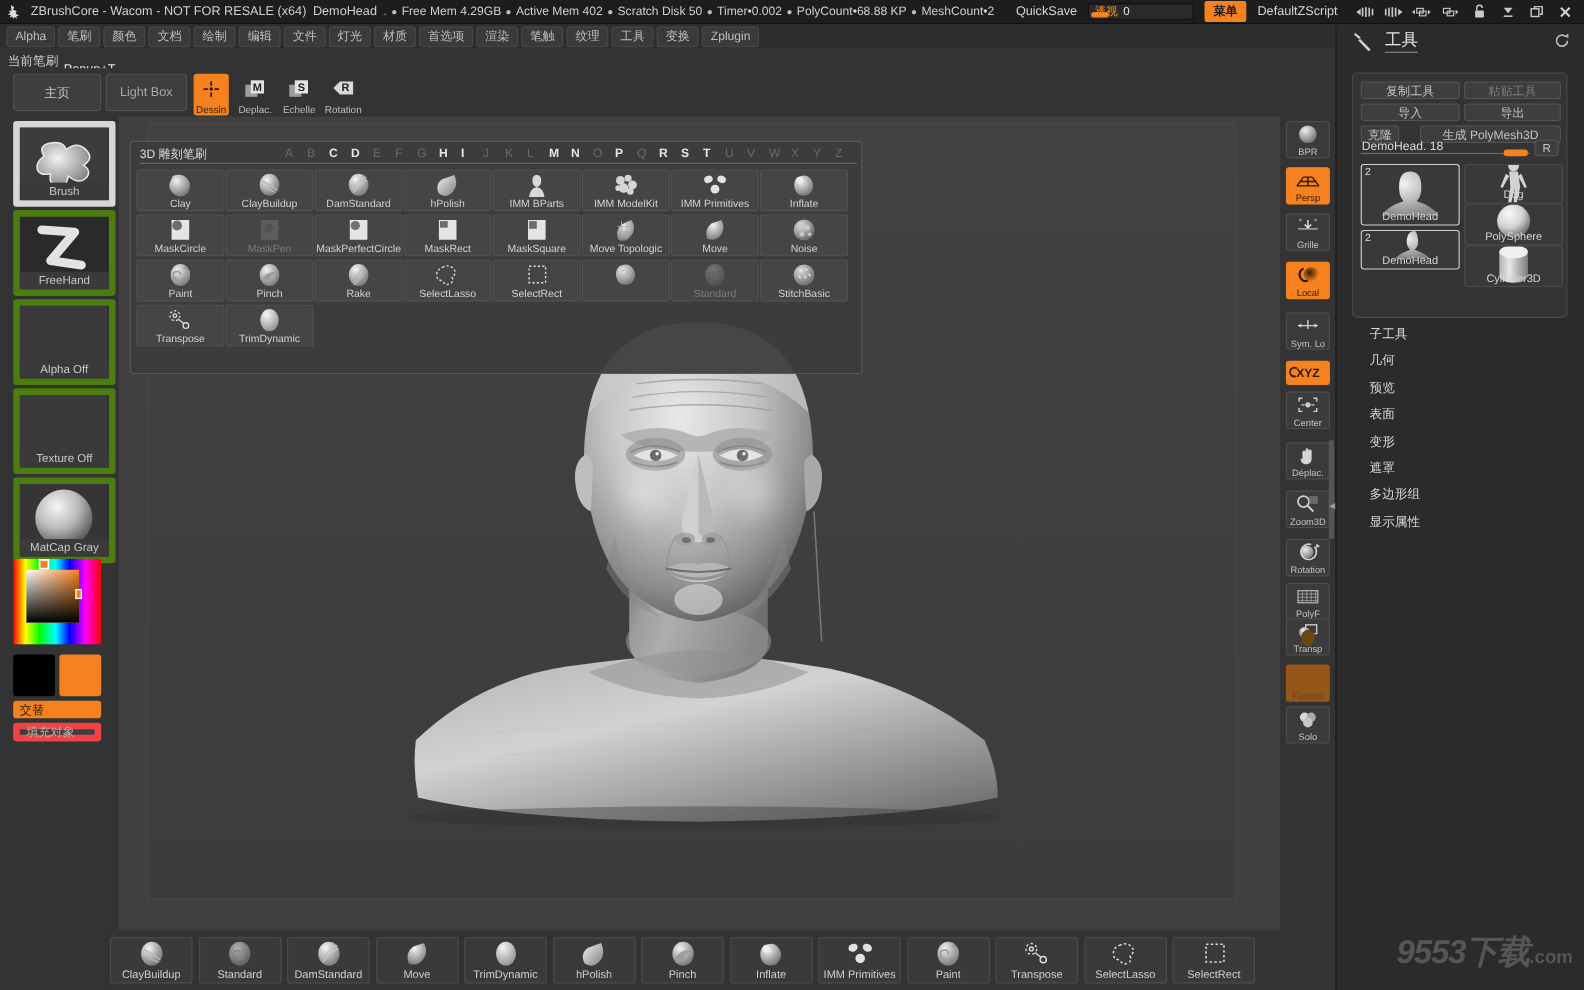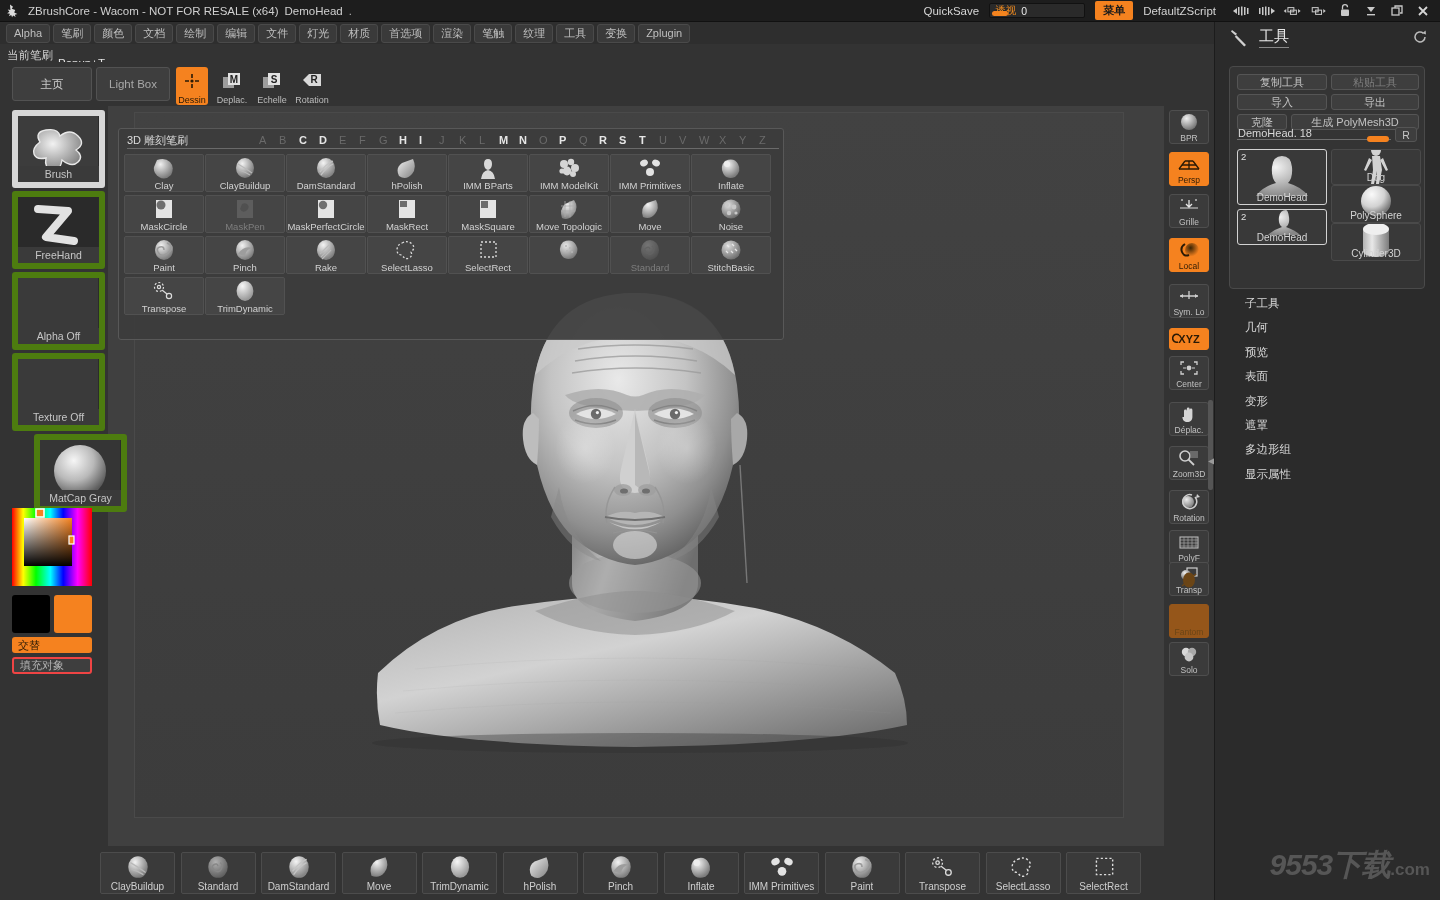--- a/index.html
+++ b/index.html
@@ -115,21 +115,21 @@
   .colorbox{ position:absolute; left:12px; top:402px; width:80px;height:78px;}
   .swatches{ position:absolute; left:12px; top:489px; width:80px;height:38px; display:flex; gap:4px;}
   .sw{ flex:1 1 0; border-radius:3px;}
   .btn-alt{
     position:absolute;left:12px;top:531px;width:80px;height:16px;border-radius:3px;
     background:#f5821f;color:#2a1a06;font-size:11px;display:flex;align-items:center;
     padding-left:6px;
   }
   .btn-fill{
     position:absolute;left:12px;top:551px;width:80px;height:17px;border-radius:3px;
-    background:#3e3e3e;border:2px solid #ef4444;color:#b4b4b4;font-size:11px;
+    background:#3e3e3e;border:6px solid #ef4444;color:#b4b4b4;font-size:11px;
     display:flex;align-items:center;padding-left:6px;
   }
 
   
   .canvas{
     position:absolute; left:96px; top:106px; width:1068px; height:740px;
     background:#404040;
   }
   .canvas-doc{
     position:absolute; left:38px; top:6px; width:990px; height:706px;
@@ -246,20 +246,21 @@
   <span class="zlogo">
     <svg viewBox="0 0 16 16" width="16" height="16">
         <path fill="#dcdcdc" d="M4 1.5l3 2.2-1.2 2.1 3.4 1.3-1 2.3 3.2 1.5-2.6.8.9 2.4-2.6-1.6-1 1.8-.9-2.4-2.4 1.3 1.2-2.5-2.9-.4 2.3-1.6-1.6-2.1 2.6.4z"></path>
       </svg>
   </span>
   <span class="title-txt">ZBrushCore - Wacom - NOT FOR RESALE (x64)</span>
   <span class="title-sep"></span>
   <span class="title-txt">DemoHead</span>
   <span class="title-sep"></span>
     <span style="color:#bbb">.</span>
+  <span id="stats-slot" class="meminfo"><span class="dot">●</span><span>Free Mem 4.29GB</span><span class="dot">●</span><span>Active Mem 402</span><span class="dot">●</span><span>Scratch Disk 50</span><span class="dot">●</span><span>Timer•0.002</span><span class="dot">●</span><span>PolyCount•68.88 KP</span><span class="dot">●</span><span>MeshCount•2</span></span>
   <span class="tb-spacer"></span>
   <span class="quicksave">QuickSave</span>
   <span class="tb-slider">
     <span class="knob"></span>
     <span class="lbl">透视</span>
     <span class="val">0</span>
   </span>
   <span class="menu-btn">菜单</span>
   <span class="zscript">DefaultZScript</span>
   <span class="tb-icon">
@@ -567,21 +568,21 @@
             <rect width="80" height="62" fill="#3a3a3a"></rect>
           </svg></div>
         <div class="cap">Alpha Off</div>
       </div>
       <div class="lb-tile" style="top: 247px;">
         <div class="thumb"><svg width="80" height="62" viewBox="0 0 80 62">
             <rect width="80" height="62" fill="#3a3a3a"></rect>
           </svg></div>
         <div class="cap">Texture Off</div>
       </div>
-      <div class="lb-tile" style="top: 328px; margin-left: 22px;">
+      <div class="lb-tile" style="top: 328px;">
         <div class="thumb"><svg width="80" height="62" viewBox="0 0 80 62">
             <defs>
               <radialGradient id="mt" cx="38%" cy="30%" r="70%">
                 <stop offset="0%" stop-color="#f6f6f6"></stop>
                 <stop offset="55%" stop-color="#b9b9b9"></stop>
                 <stop offset="100%" stop-color="#5c5c5c"></stop>
               </radialGradient>
             </defs>
             <rect width="80" height="62" fill="#353535"></rect>
             <circle cx="40" cy="31" r="26" fill="url(#mt)"></circle>
@@ -1197,21 +1198,21 @@
         </svg>
     </span>
   </div>
 
   <div class="tool-box">
     <div id="tool-buttons">
         <div class="tb-b" style="left: 7px; top: 7px; width: 90px;">复制工具</div>
         <div class="tb-b dim" style="left: 101px; top: 7px; width: 88px;">粘贴工具</div>
         <div class="tb-b" style="left: 7px; top: 27px; width: 90px;">导入</div>
         <div class="tb-b" style="left: 101px; top: 27px; width: 88px;">导出</div>
-        <div class="tb-b" style="left: 7px; top: 47px; width: 50px;">克隆</div>
+        <div class="tb-b" style="left: 7px; top: 47px; width: 35px;">克隆</div>
         <div class="tb-b" style="left: 61px; top: 47px; width: 128px;">生成 PolyMesh3D</div>
       </div>
     <div class="tool-slider">
       <span class="tt">DemoHead. 18</span>
       <span class="trk"></span>
       <span class="kn"></span>
     </div>
     <div class="tool-r">R</div>
     <div id="tool-grid">
         <div class="tcell sel" style="left: 7px; top: 82px;">

